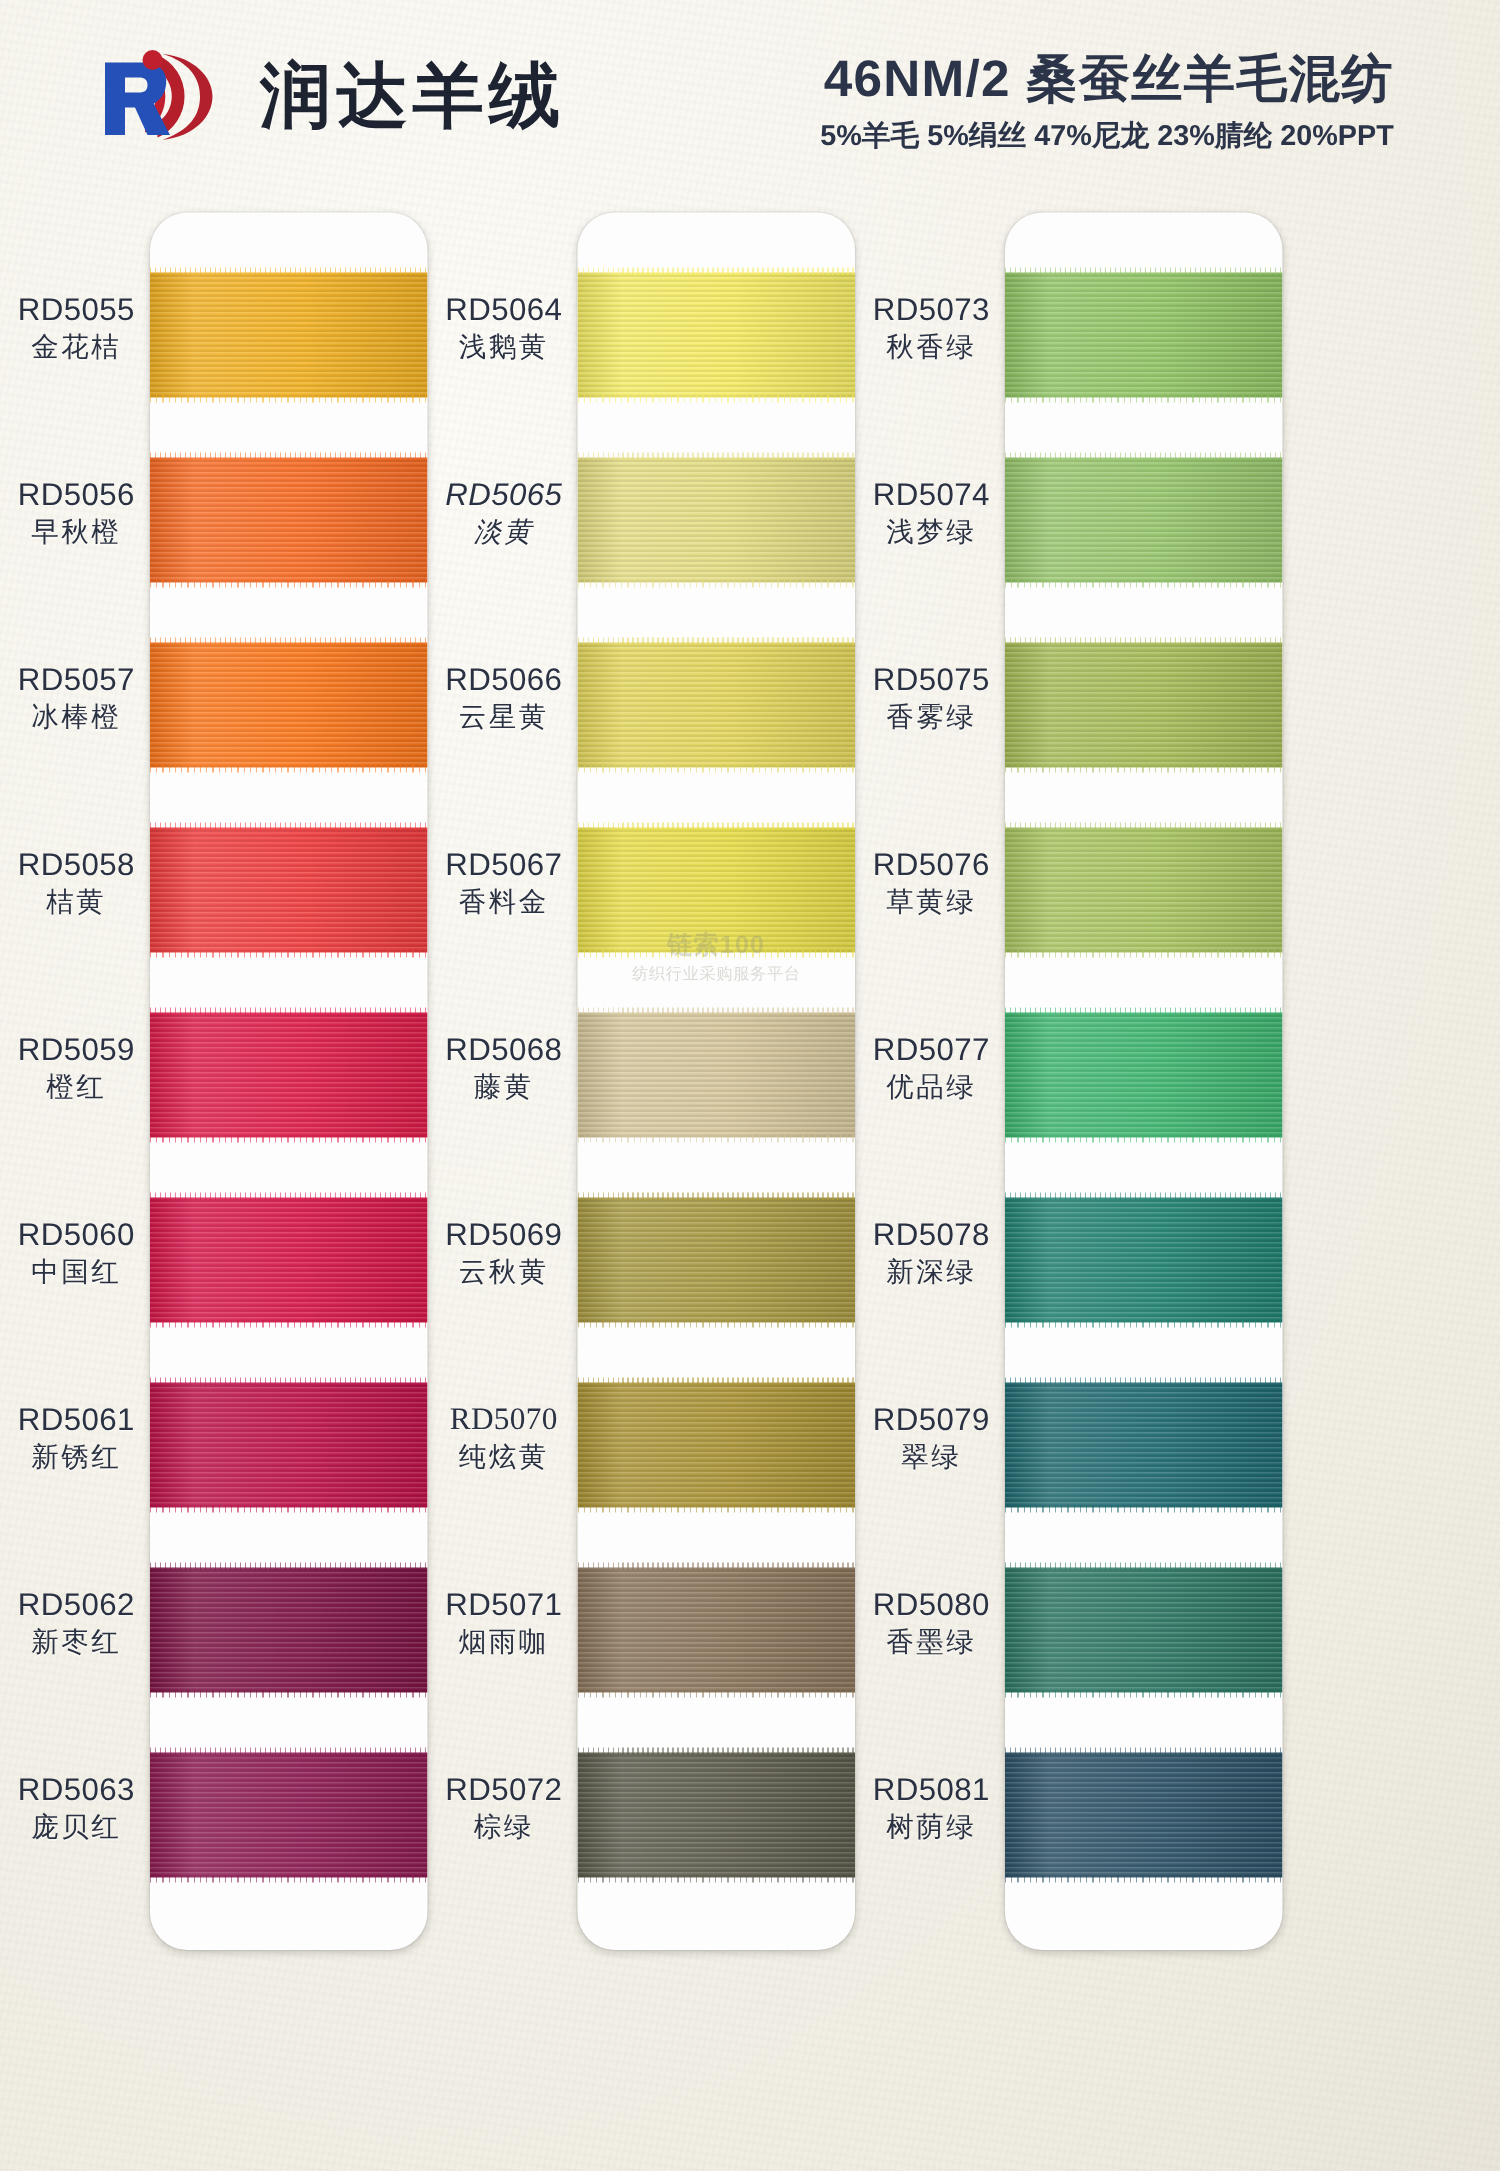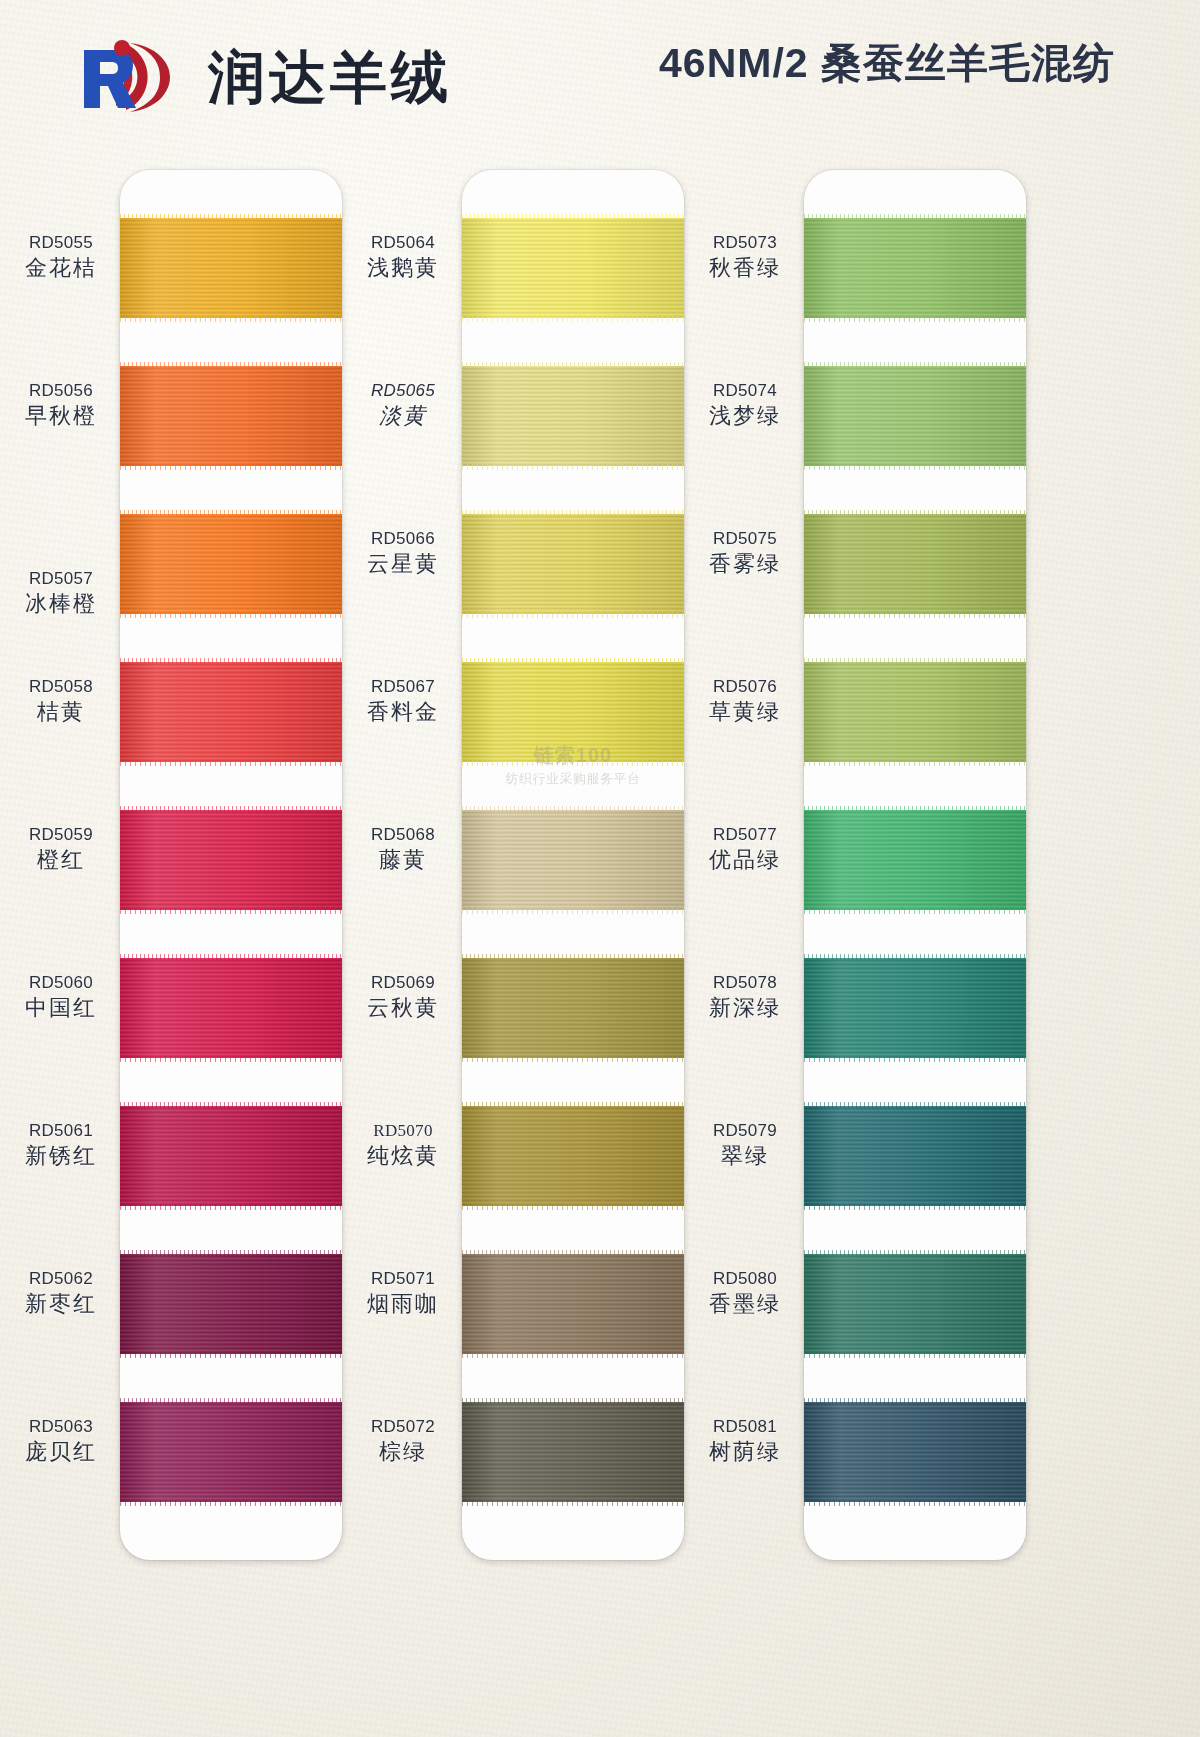--- a/index.html
+++ b/index.html
@@ -89,21 +89,21 @@
     opacity:.55;
   }
   .swatch .fuzz-top{top:-4px;}
   .swatch .fuzz-bot{bottom:-4px;}
 
   .label{
     position:absolute;left:0;width:106px;text-align:center;
     color:#2a3142;line-height:1.28;
     text-shadow:0 1px 0 rgba(255,255,255,.55);
   }
-  .label .code{font-size:17px;font-weight:400;letter-spacing:.3px;display:block;}
+  .label .code{font-size:25px;font-weight:400;letter-spacing:.3px;display:block;}
   .label .name{font-size:22px;font-weight:400;letter-spacing:2px;display:block;}
 
   
   .watermark{
     position:absolute;left:498px;top:742px;width:150px;text-align:center;
     opacity:.30;color:#8c8f7a;pointer-events:none;user-select:none;
   }
   .watermark .wm-main{font-size:20px;font-weight:700;letter-spacing:1px;}
   .watermark .wm-sub{font-size:13px;letter-spacing:.5px;margin-top:1px;}
 </style>
@@ -123,36 +123,37 @@
         <path d="M52 5 C78 8 92 24 92 39 C92 55 78 71 52 74 C74 66 82 54 82 39 C82 25 74 12 52 5 Z" fill="#b3202d"></path>
         <path d="M6 12 L6 70 L22 70 L22 48 L30 48 L40 70 L58 70 L45 45 C52 41 55 34 55 27 C55 18 48 12 36 12 Z M22 24 L33 24 C38 24 40 26 40 30 C40 34 38 36 33 36 L22 36 Z" fill="#2450b8"></path>
         <circle cx="44" cy="10" r="8" fill="#c0202e"></circle>
       </svg>
     </div>
     <div class="brand-name">润达羊绒</div>
   </div>
 
   <div class="title-block">
     <div class="title-main">46NM/2 桑蚕丝羊毛混纺</div>
+    <div class="title-sub">5%羊毛 5%绢丝 47%尼龙 23%腈纶 20%PPT</div>
   </div>
 </div>
 
 <div class="board">
 
   <div class="column col-0">
     <div class="labels">
         <div class="label" style="top: 62px;">
           <span class="code">RD5055</span>
           <span class="name">金花桔</span>
         </div>
         <div class="label" style="top: 210px;">
           <span class="code">RD5056</span>
           <span class="name">早秋橙</span>
         </div>
-        <div class="label" style="top: 358px; margin-top: 40px;">
+        <div class="label" style="top: 358px;">
           <span class="code">RD5057</span>
           <span class="name">冰棒橙</span>
         </div>
         <div class="label" style="top: 506px;">
           <span class="code">RD5058</span>
           <span class="name">桔黄</span>
         </div>
         <div class="label" style="top: 654px;">
           <span class="code">RD5059</span>
           <span class="name">橙红</span>

